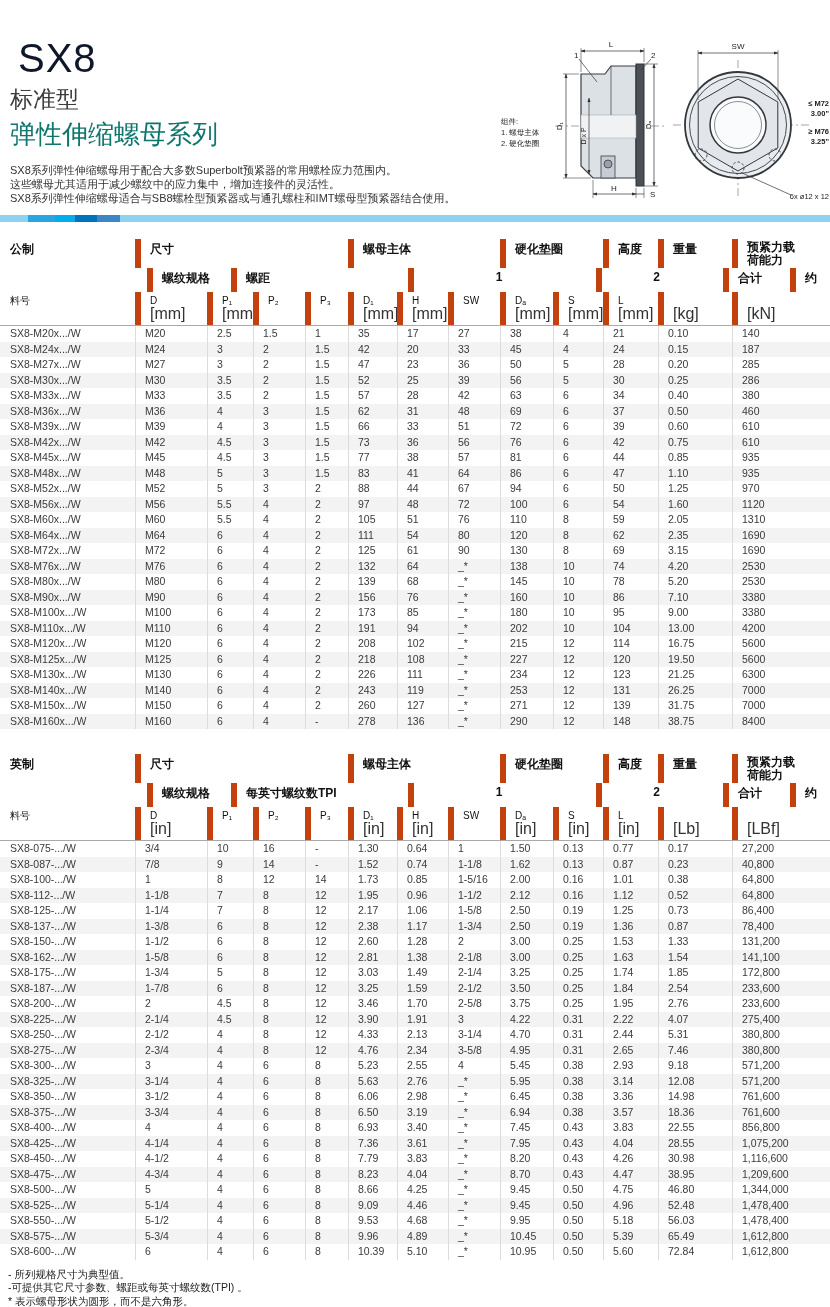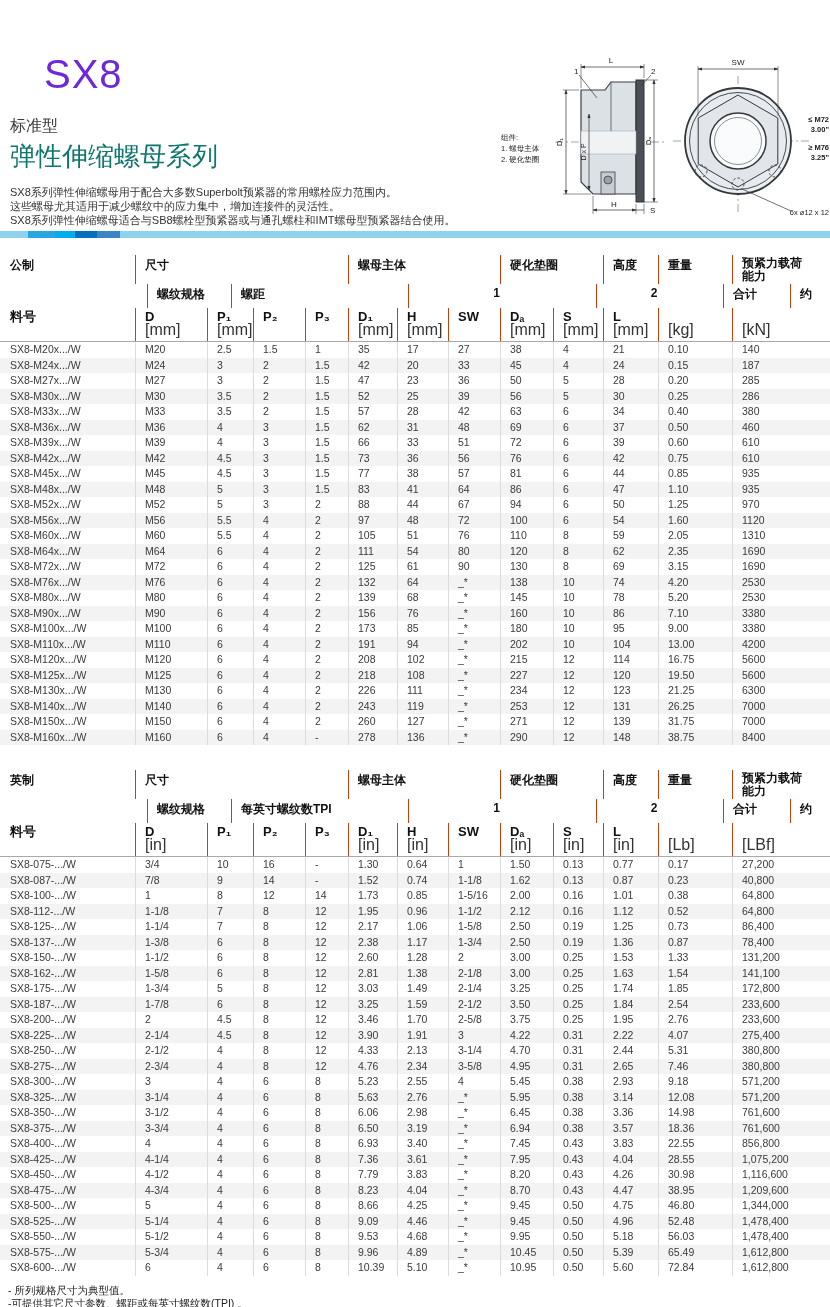--- a/index.html
+++ b/index.html
@@ -1,49 +1,49 @@
 <!DOCTYPE html>
 <html><head>
 <meta charset="utf-8">
 <style>
   html,body{margin:0;padding:0;background:#fff;}
   body{width:830px;height:1307px;overflow:hidden;font-family:"Liberation Sans","DejaVu Sans",sans-serif;color:#222;}
   .page{position:relative;width:830px;height:1307px;}
 
   
   .hdr{position:relative;height:215px;}
-  .hdr h1{margin:16px;padding:38px 0 0 28px;font-size:40px;font-weight:400;color:#6d28d9;line-height:1.0;letter-spacing:1px;}
-  .sub1{padding:6px 0 0 10px;font-size:16px;color:#3c3c3c;}
+  .hdr h1{margin:0;padding:38px 0 0 18px;font-size:40px;font-weight:400;color:#0f172a;line-height:1.0;letter-spacing:1px;}
+  .sub1{padding:6px 0 0 10px;font-size:23px;color:#3c3c3c;}
   .sub2{padding:2px 0 0 10px;font-size:26px;color:#0f766e;}
   .desc{margin:11px 0 0 10px;font-size:11px;line-height:14px;color:#333;}
   .diagram{position:absolute;right:0;top:28px;width:335px;height:182px;margin:0;}
   .diagram svg{display:block;}
 
   
   .accent-bar{display:flex;height:7px;width:830px;}
   .accent-bar .seg{height:7px;}
   .seg.s0{width:28px}.seg.s1{width:27px}.seg.s2{width:20px}.seg.s3{width:22px}.seg.s4{width:23px}.seg.s5{flex:1}
 
   
   .dtable{margin-top:12px;}
   .dtable + .dtable{margin-top:20px;}
   .hrow{display:grid;grid-template-columns:135px 72px 46px 52px 43px 49px 51px 52px 53px 50px 55px 74px 98px;}
   .hrow.g{height:29px;align-items:start;}
   .hrow.s{height:24px;align-items:start;gap:12px;}
   .hrow.c{height:33px;align-items:start;}
   .hc{font-size:12px;font-weight:bold;color:#111;padding:2px 0 0 9px;height:100%;box-sizing:border-box;}
   .hc.first{padding-left:10px;}
-  .bl{border-left:1px solid #c2410c;}
+  .bl{border-left:6px solid #c2410c;}
   .center{text-align:center;padding-left:0;}
   .wrap{max-width:72px;line-height:1.12;}
   .c-part{grid-column:1}.col-d{grid-column:2}.col-p1{grid-column:3}.col-p2{grid-column:4}.col-p3{grid-column:5}
   .col-d1{grid-column:6}.col-h{grid-column:7}.col-sw{grid-column:8}.col-da{grid-column:9}.col-s{grid-column:10}
   .col-l{grid-column:11}.col-kg{grid-column:12}.col-kn{grid-column:13}
   .span-size{grid-column:2/6}.span-p{grid-column:3/6}.span-nut{grid-column:6/9}.span-washer{grid-column:9/11}
-  .sym{font-size:13px;font-weight:bold;height:14px;line-height:14px;}
+  .sym{font-size:10px;font-weight:normal;height:14px;line-height:14px;}
   .unit{font-size:16px;font-weight:normal;color:#333;line-height:12px;}
   .thead{border-bottom:1px solid #a9a9a9;padding-top:5px;}
   .tbody .trow{display:grid;grid-template-columns:135px 72px 46px 52px 43px 49px 51px 52px 53px 50px 55px 74px 98px;height:15.5px;}
   .tbody .trow:nth-child(even){background:#f3f3f3;}
   .tcell{font-size:10.5px;color:#3a3a3a;line-height:15.5px;padding-left:9px;white-space:nowrap;overflow:hidden;box-sizing:border-box;border-left:1px solid #dcdcdc;}
   .tcell.c0{border-left:none;padding-left:10px;}
 
   
   .notes{margin:8px 0 0 8px;font-size:10.5px;line-height:13.5px;color:#222;}
 

